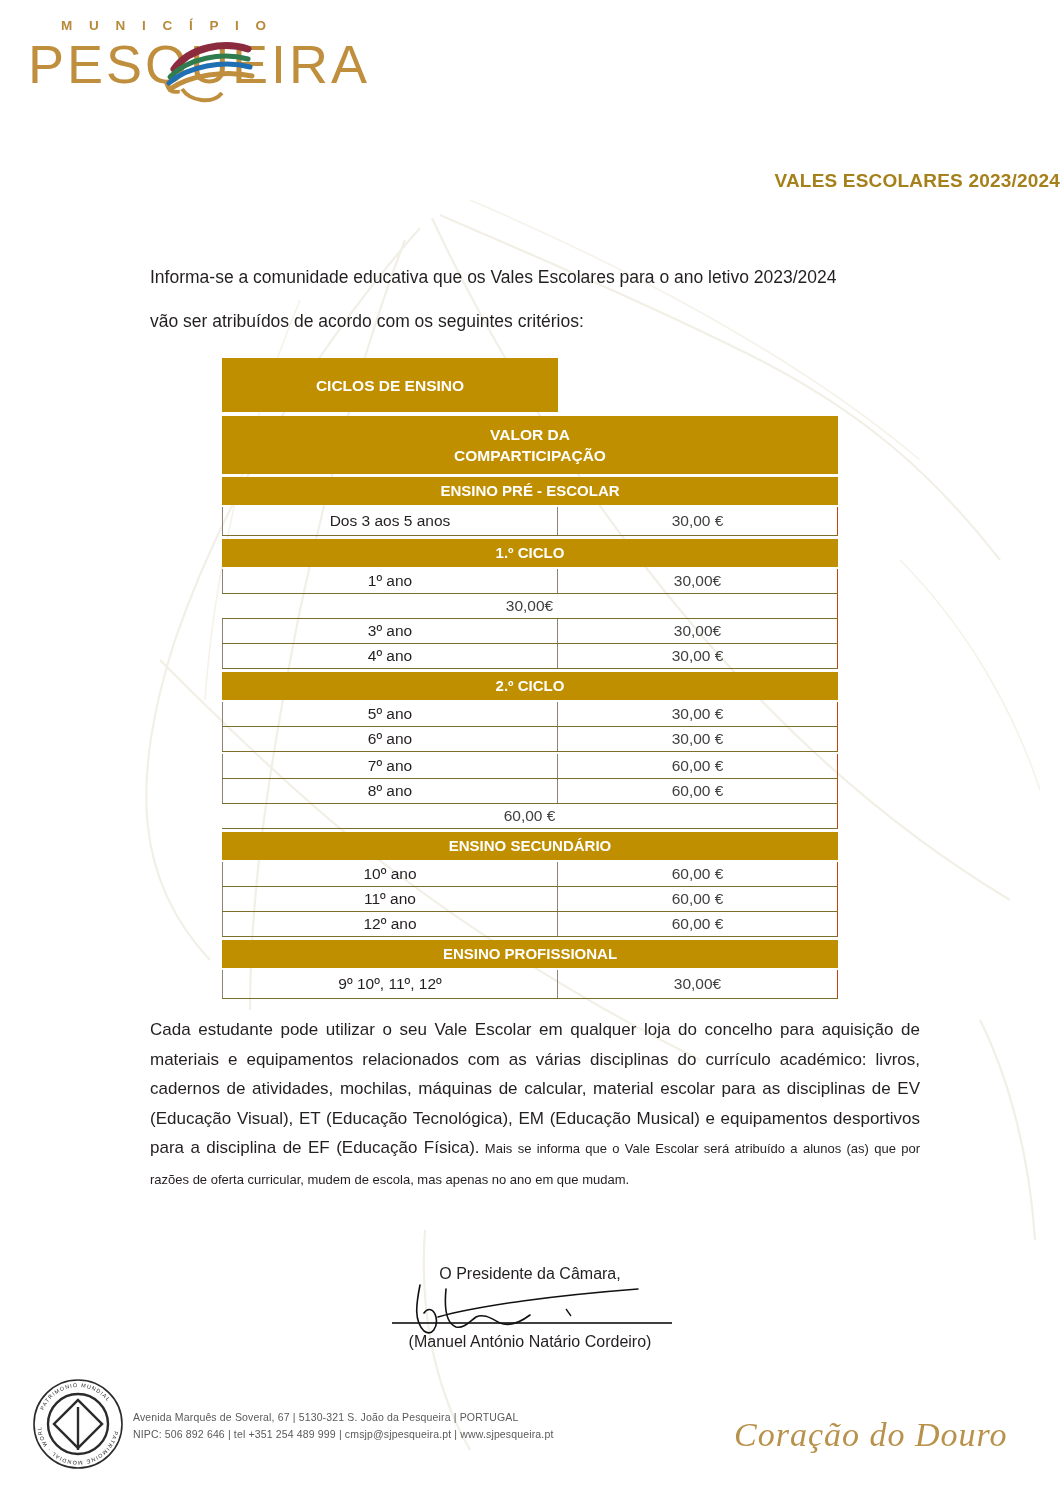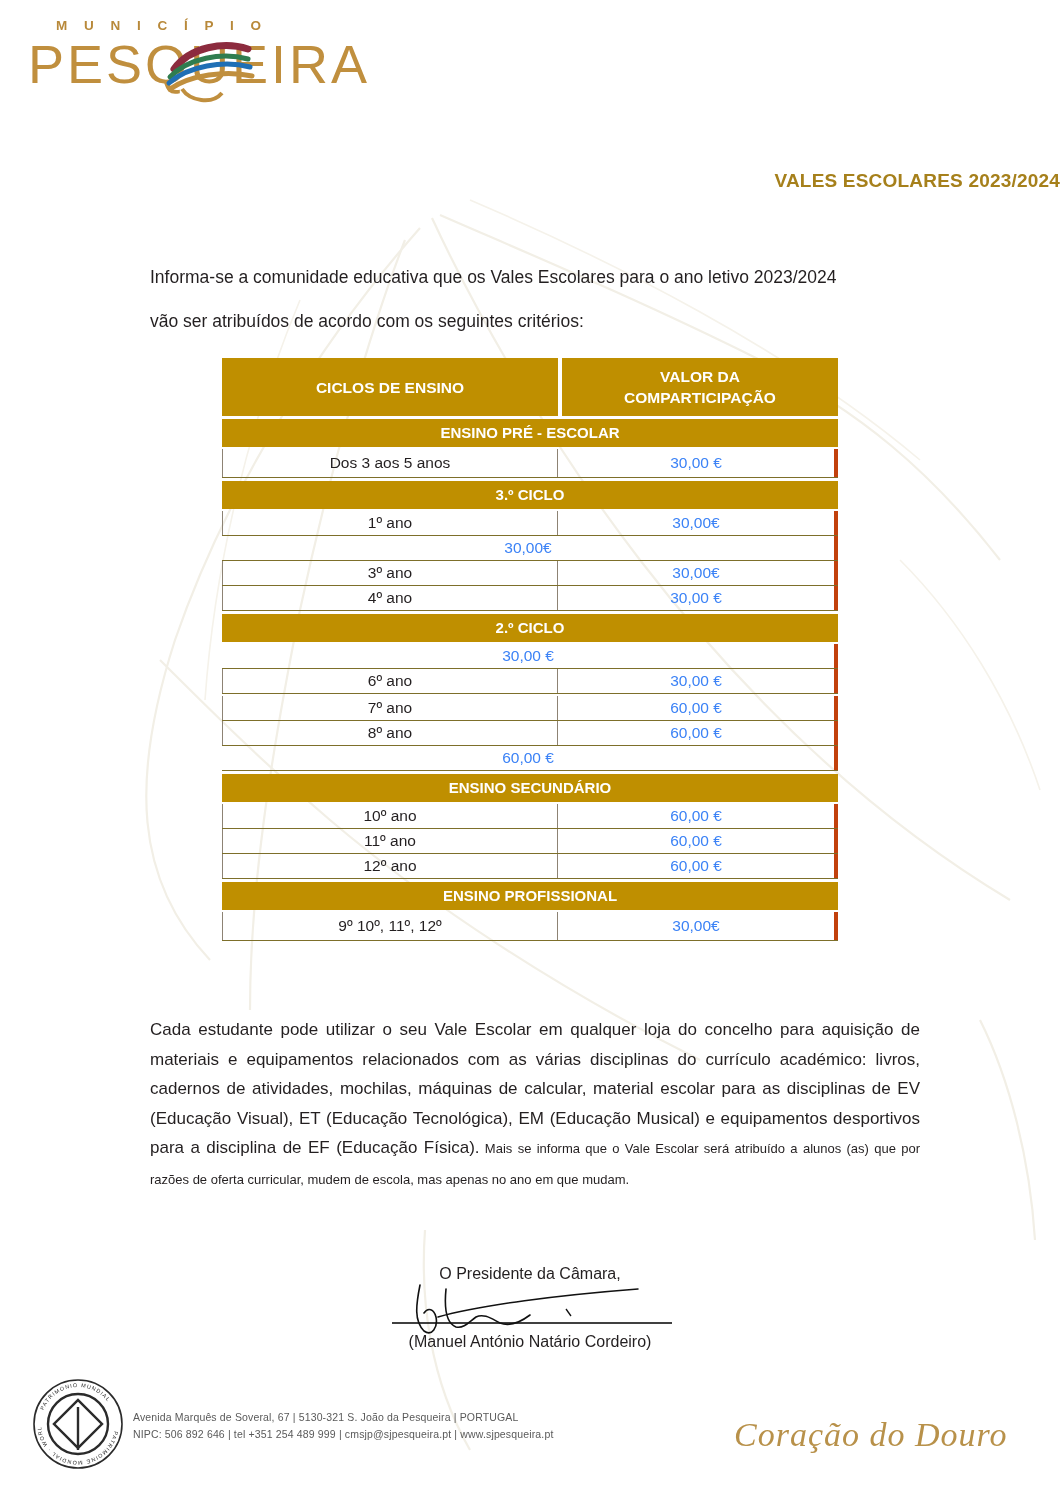--- a/index.html
+++ b/index.html
@@ -15,21 +15,21 @@
 
   
   .watermark {
     position:absolute; inset:0; z-index:0; pointer-events:none;
   }
 
   
   .logo-block { position:absolute; left:28px; top:18px; z-index:3; }
   .logo-municipio {
     font-size: 13.5px; letter-spacing: 6.5px; font-weight:700;
-    color:#b8893a; margin-bottom:2px;
+    color:#b8893a; margin-left:5px; margin-bottom:2px;
     font-family:"Liberation Sans", sans-serif;
     padding-left:28px;
   }
   .logo-word-wrap { position:relative; height:58px; width:320px; }
   .logo-word {
     font-size: 54px; font-weight:400; letter-spacing: 3px;
     color:#c08f3e; line-height:58px;
     font-family:"Liberation Sans", sans-serif;
   }
   .logo-swoosh { position:absolute; left:128px; top:-4px; }
@@ -44,21 +44,21 @@
   
   .intro {
     position:absolute; left:150px; top:255px; width:770px;
     font-size:17.5px; line-height:44px; color:#231f20; z-index:3;
   }
 
   
   .table-wrap {
     position:absolute; left:222px; top:358px; width:616px; z-index:3;
   }
-  .thead { display:flex; gap:4px; }
+  .thead { display:flex; gap:4px;flex-direction:column; }
   .th {
     background:#bf8f00; color:#ffffff; font-weight:700; font-size:15.5px;
     display:flex; align-items:center; justify-content:center; text-align:center;
     line-height:21px; padding:8px 4px; min-height:54px;
   }
   .th-left { width:336px; }
   .th-right { flex:1; }
 
   .band {
     background:#bf8f00; color:#ffffff; font-weight:700; font-size:15px;
@@ -71,22 +71,22 @@
     background:transparent;
   }
   .row.first-of-group { border-top:none; margin-top:2px; }
   .row.tall { height:29px; }
   .cell-left {
     width:336px; text-align:center; font-size:15.5px; color:#231f20;
     border-left:1px solid #8d8374; border-right:1px solid #8d8374;
     height:100%; display:flex; align-items:center; justify-content:center;
   }
   .cell-right {
-    flex:1; text-align:center; font-size:15.5px; color:#3b82f6;
-    border-right:4px solid #c2410c;
+    flex:1; text-align:center; font-size:15.5px; color:#404040;
+    border-right:1px solid #c2410c;
     height:100%; display:flex; align-items:center; justify-content:center;
   }
 
   
   .body-text {
     position:absolute; left:150px; top:1015px; width:770px;
     font-size:17px; line-height:29.5px; text-align:justify; color:#231f20;
     z-index:3;
   }
   .body-text .tail { font-size:13px; }
@@ -161,38 +161,39 @@
         <div>COMPARTICIPAÇÃO</div>
       </div>
     </div>
   </div>
   <div id="table-body">
       <div class="band">ENSINO PRÉ - ESCOLAR</div>
       <div class="row first-of-group tall">
         <div class="cell-left">Dos 3 aos 5 anos</div>
         <div class="cell-right">30,00 €</div>
       </div>
-      <div class="band">3.º CICLO</div>
+      <div class="band">1.º CICLO</div>
       <div class="row first-of-group">
         <div class="cell-left">1º ano</div>
         <div class="cell-right">30,00€</div>
       </div>
       <div class="row">
         <div class="cell-right">30,00€</div>
       </div>
       <div class="row">
         <div class="cell-left">3º ano</div>
         <div class="cell-right">30,00€</div>
       </div>
       <div class="row">
         <div class="cell-left">4º ano</div>
         <div class="cell-right">30,00 €</div>
       </div>
       <div class="band">2.º CICLO</div>
       <div class="row first-of-group">
+        <div class="cell-left">5º ano</div>
         <div class="cell-right">30,00 €</div>
       </div>
       <div class="row">
         <div class="cell-left">6º ano</div>
         <div class="cell-right">30,00 €</div>
       </div>
       <div class="row first-of-group">
         <div class="cell-left">7º ano</div>
         <div class="cell-right">60,00 €</div>
       </div>

